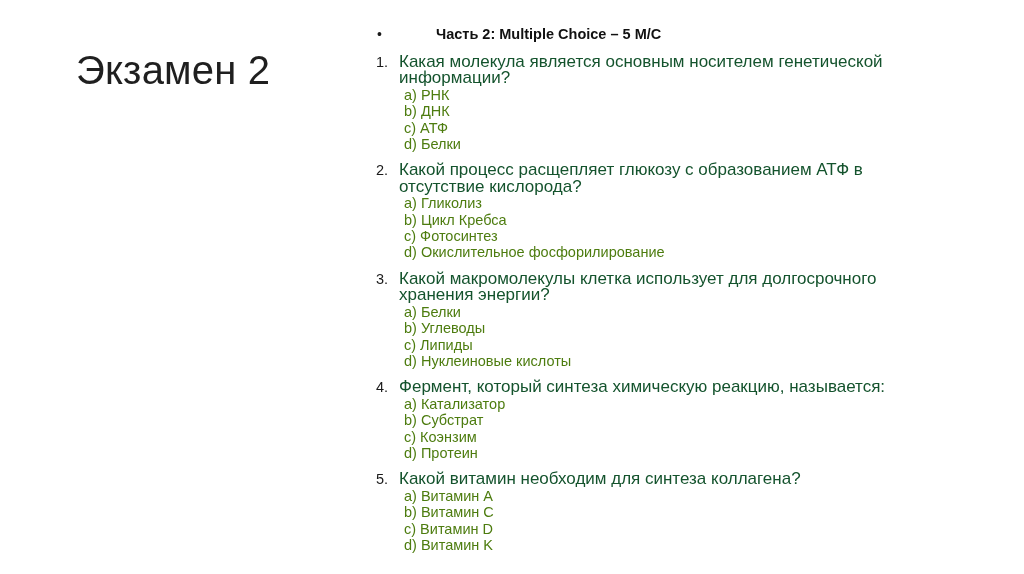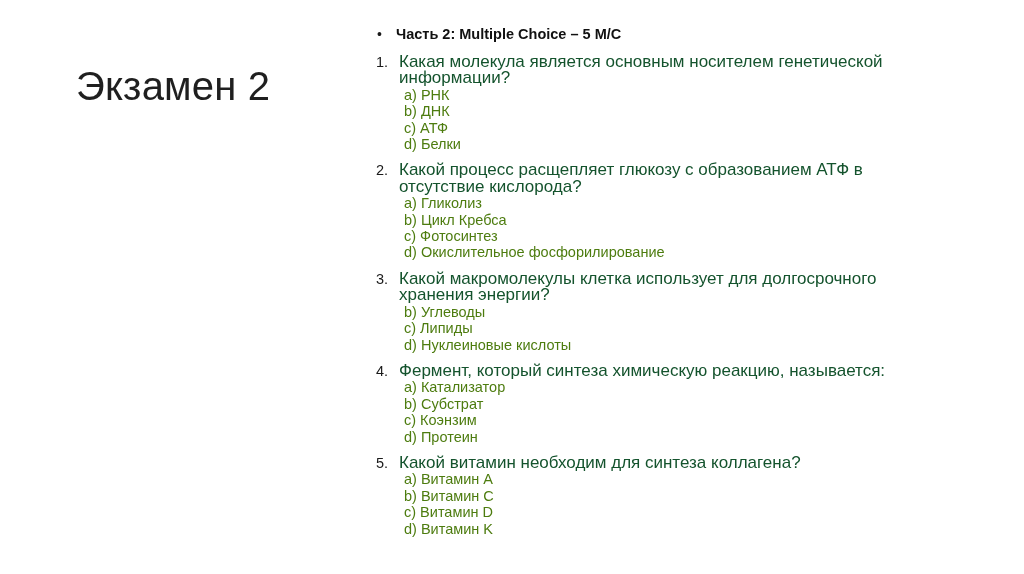--- a/index.html
+++ b/index.html
@@ -20,21 +20,21 @@
     position: relative;
     width: 1024px;
     height: 574px;
     background: #ffffff;
   }
 
   
   .title-area {
     position: absolute;
     left: 76px;
-    top: 64px;
+    top: 48px;
     width: 270px;
   }
   .slide-title {
     font-size: 40px;
     font-weight: 300;
     line-height: 1.12;
     letter-spacing: 0.2px;
     color: #1f1f1f;
     white-space: nowrap;
   }
@@ -61,20 +61,21 @@
     text-align: left;
     padding-left: 5px;
     color: #1a1a1a;
   }
   .bullet-text {
     flex: 1 1 auto;
     font-size: 14.5px;
     font-weight: 700;
     line-height: 17px;
     color: #111111;
+    margin-left: 40px;
   }
 
   
   .question {
     margin-bottom: 10px;
   }
   .question:last-child {
     margin-bottom: 0;
   }
   .q-head {
@@ -157,20 +158,21 @@
         </div>
       </div>
     </div>
 
     <div class="question">
       <div class="q-head">
         <span class="q-num">3.</span>
         <div class="q-body">
           <div class="q-text">Какой макромолекулы клетка использует для долгосрочного хранения энергии?</div>
           <ul class="q-options">
+            <li class="q-option">a) Белки</li>
             <li class="q-option">b) Углеводы</li>
             <li class="q-option">c) Липиды</li>
             <li class="q-option">d) Нуклеиновые кислоты</li>
           </ul>
         </div>
       </div>
     </div>
 
     <div class="question">
       <div class="q-head">

